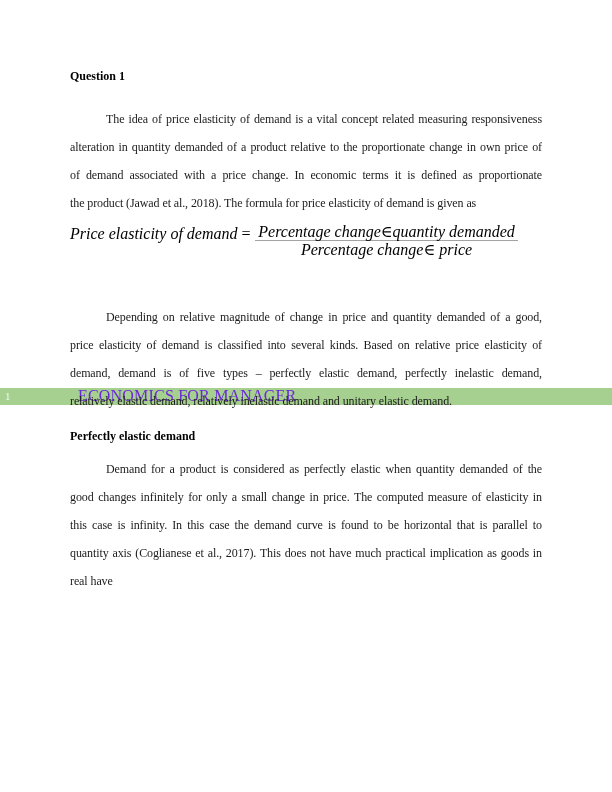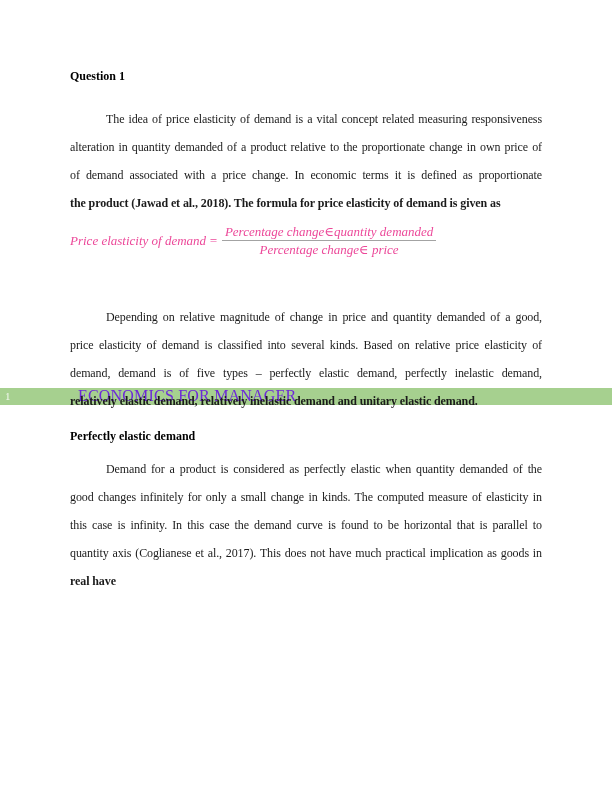--- a/index.html
+++ b/index.html
@@ -21,37 +21,37 @@
     font-size:12px;
     letter-spacing:-0.1px;
     z-index:2;
   }
   .line{
     height:28px;line-height:28px;
     text-align:justify;text-align-last:justify;
     overflow:hidden;white-space:normal;
   }
   .line.first{text-indent:36px;}
-  .line.last{text-align-last:left;font-weight:bold;}
+  .line.last{text-align-last:left;}
   .banner{
     left:0;top:388px;width:612px;height:17px;
     z-index:1;
   }
   .pagenum{
     position:absolute;left:5px;top:0;height:17px;line-height:17px;
     font-size:11px;color:rgba(255,255,255,0.85);
   }
   .runhead{
     position:absolute;left:78px;top:-1px;height:17px;line-height:17px;
     font-size:16px;color:#6d28d9;letter-spacing:0.2px;
   }
   .formula{
     left:70px;top:225px;
-    display:flex;align-items:center;
-    font-style:italic;font-size:13px;color:#ec4899;
+    display:flex;
+    font-style:italic;font-size:16px;color:#000000;
     z-index:2;
   }
   .formula .lhs{white-space:nowrap;}
   .formula .eq{margin:0 4px 0 3px;}
   .frac{display:inline-block;text-align:center;vertical-align:middle;}
   .frac .num{display:block;border-bottom:1px solid #a3a3a3;padding:0 3px 2px 3px;line-height:13px;white-space:nowrap;}
   .frac .den{display:block;padding-top:2px;line-height:13px;white-space:nowrap;}
 </style>
 </head>
 <body>
@@ -85,19 +85,19 @@
 
   <div class="abs banner" style="background:#a6d08f;">
     <span class="pagenum">1</span>
     <span class="runhead">ECONOMICS FOR MANAGER</span>
   </div>
 
   <div class="abs heading" style="top:428px">Perfectly elastic demand</div>
 
   <div class="abs para" style="top:455px">
     <div class="line first">Demand for a product is considered as perfectly elastic when quantity demanded of the</div>
-    <div class="line">good changes infinitely for only a small change in kinds. The computed measure of elasticity in</div>
+    <div class="line">good changes infinitely for only a small change in price. The computed measure of elasticity in</div>
     <div class="line">this case is infinity. In this case the demand curve is found to be horizontal that is parallel to</div>
     <div class="line">quantity axis (Coglianese et al., 2017). This does not have much practical implication as goods in</div>
     <div class="line last">real have</div>
   </div>
 
 </div>
 
 </body></html>

